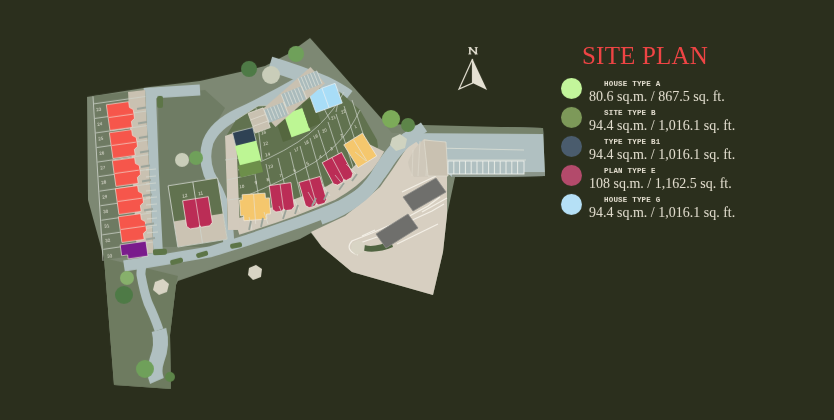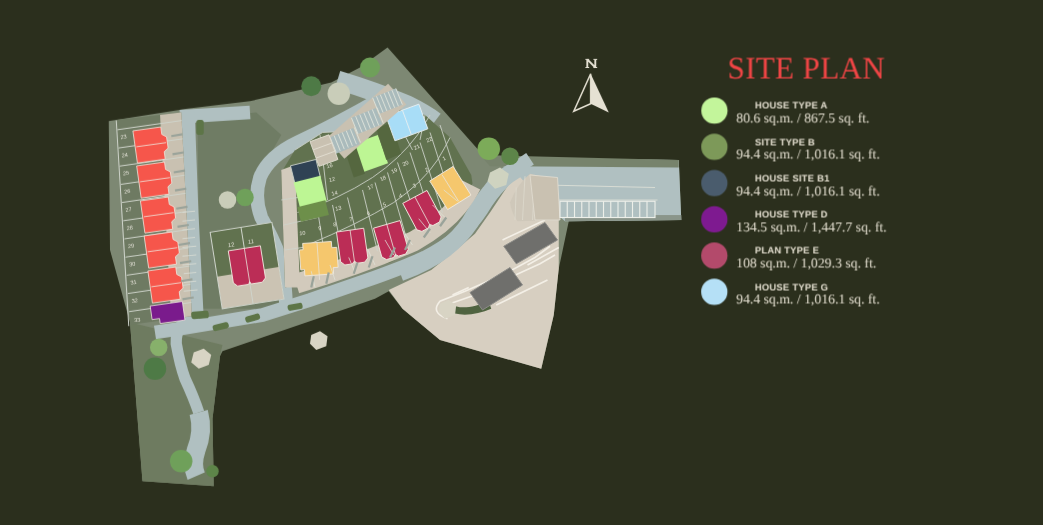--- a/index.html
+++ b/index.html
@@ -1,22 +1,22 @@
 <!DOCTYPE html>
 <html><head>
 <meta charset="utf-8">
 <style>
   html,body{-webkit-font-smoothing:antialiased;margin:0;padding:0;width:834px;height:420px;overflow:hidden;background:#2b2f1d;font-family:"Liberation Sans",sans-serif;}
   .stage{position:relative;width:834px;height:420px;background:#2b2f1d;}
   .title{position:absolute;left:582px;top:41.5px;transform:rotate(0.03deg);will-change:transform;color:#ef4444;font-family:"Liberation Serif",serif;font-size:25px;letter-spacing:0.2px;font-weight:400;}
   .leg{position:absolute;left:561px;top:78px;width:240px;transform:rotate(0.03deg);will-change:transform;}
   .li{position:relative;height:29.1px;}
   .dot{position:absolute;left:0px;top:0px;width:21px;height:21px;border-radius:50%;}
-  .lt{position:absolute;left:28px;top:1.5px;color:#e3decf;font-family:Liberation Sans, sans-serif;font-size:7.5px;font-weight:bold;letter-spacing:0.2px;padding-left:15px;}
-  .lv{position:absolute;left:28px;top:11px;color:#e3decf;font-family:"Liberation Serif",serif;font-size:11px;font-weight:400;text-align:right;}
+  .lt{position:absolute;left:28px;top:1.5px;color:#e3decf;font-family:Liberation Mono, monospace;font-size:7.5px;font-weight:bold;letter-spacing:0.2px;padding-left:15px;}
+  .lv{position:absolute;left:28px;top:11px;color:#e3decf;font-family:"Liberation Serif",serif;font-size:14px;font-weight:400;text-align:right;}
 </style>
 </head>
 <body>
 <div class="stage">
 
 <svg width="834" height="420" viewBox="0 0 834 420" style="position:absolute;left:0;top:0;transform:rotate(0.02deg);will-change:transform">
 
 <path d="M87,97 L150,87 L200,81 L240,72 L265,66 L288,54 L310,38 L388,126 L543,128 L545,176 L455,177 L447,215 L443,252 L433,295 L352,272 L322,247 L311,233 L300,239 L248,257 L210,270 L178,281 L176,285 L170,335 L171,389 L114,385 L104,258 L88,200 Z" fill="#7d8873"></path>
 
 <path d="M104,258 L178,276 L176,285 L170,335 L171,389 L114,385 Z" fill="#6e7b60"></path>
@@ -374,35 +374,30 @@
       </div>
 
   <div class="li">
         <span class="dot" style="background:#7d9959"></span>
         <span class="lt">SITE TYPE B</span>
         <span class="lv">94.4 sq.m. / 1,016.1 sq. ft.</span>
       </div>
 
   <div class="li">
         <span class="dot" style="background:#4a5c6d"></span>
-        <span class="lt">HOUSE SITE B1</span>
+        <span class="lt">TYPE TYPE B1</span>
         <span class="lv">94.4 sq.m. / 1,016.1 sq. ft.</span>
       </div>
 
 
-  <div class="li">
-        <span class="dot" style="background:#7e1a90"></span>
-        <span class="lt">HOUSE TYPE D</span>
-        <span class="lv">134.5 sq.m. / 1,447.7 sq. ft.</span>
-      </div>
 
   <div class="li">
         <span class="dot" style="background:#b34a6b"></span>
         <span class="lt">PLAN TYPE E</span>
-        <span class="lv">108 sq.m. / 1,029.3 sq. ft.</span>
+        <span class="lv">108 sq.m. / 1,162.5 sq. ft.</span>
       </div>
 
 
   <div class="li">
         <span class="dot" style="background:#b5e0f6"></span>
         <span class="lt">HOUSE TYPE G</span>
         <span class="lv">94.4 sq.m. / 1,016.1 sq. ft.</span>
       </div>
 </div>
 </div>

